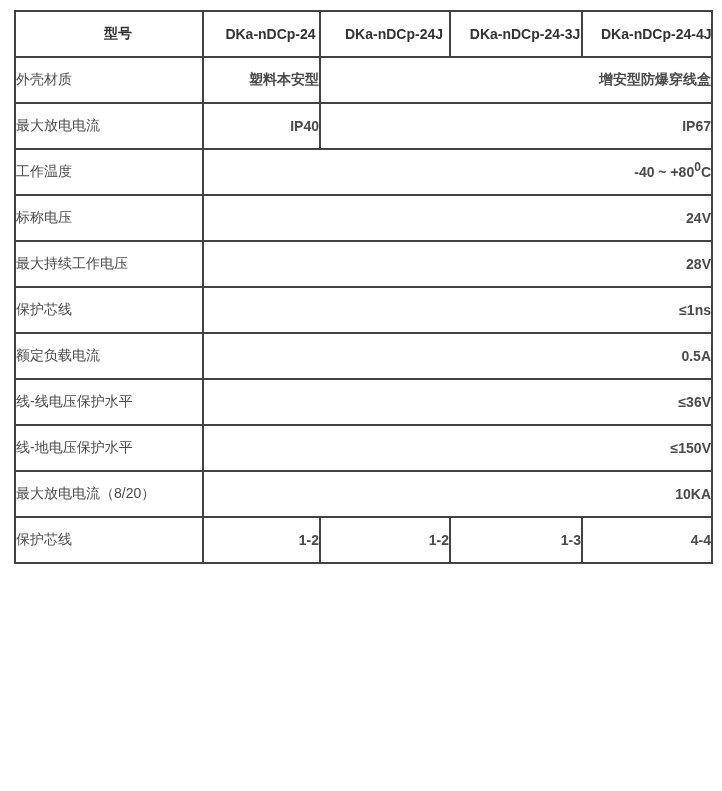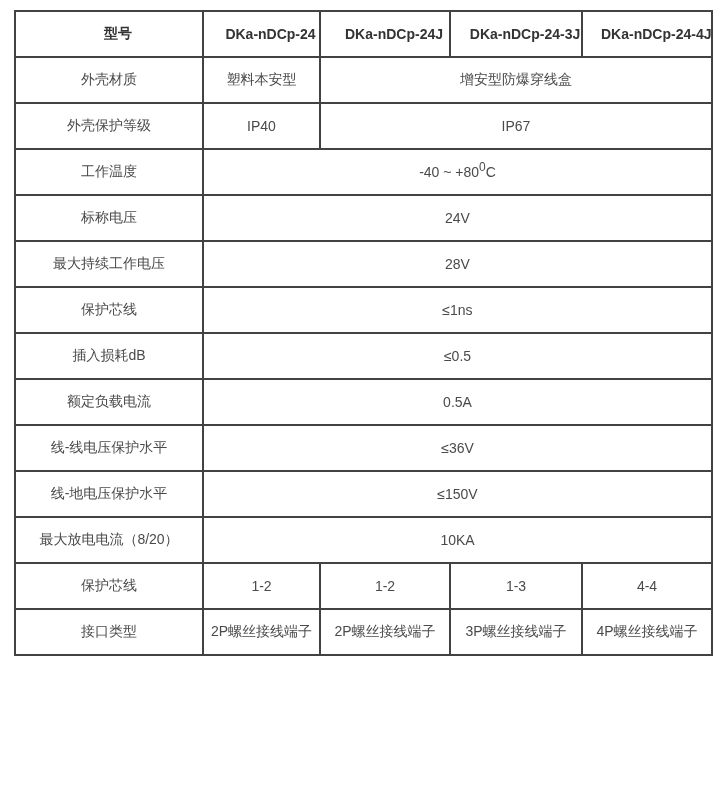--- a/index.html
+++ b/index.html
@@ -33,25 +33,26 @@
     white-space: nowrap;
   }
   table.spec th {
     font-weight: bold;
     color: #333333;
     text-align: center;
     font-size: 14px;
     padding-left: 18px;
   }
   td.label {
-    text-align: center;
+    text-align: left;
     padding-left: 3px;
   }
   td.val {
-    text-align: center;
+    text-align: right;
+    font-weight: bold;
   }
   td.val sup {
     font-size: 12px;
     line-height: 0;
     vertical-align: super;
   }
 </style>
 </head>
 <body>
 
@@ -74,21 +75,21 @@
       <th>DKa-nDCp-24-4J</th>
     </tr>
 
     <tr>
       <td class="label">外壳材质</td>
       <td class="val">塑料本安型</td>
       <td class="val" colspan="3">增安型防爆穿线盒</td>
     </tr>
 
     <tr>
-      <td class="label">外壳保护等级</td>
+      <td class="label">最大放电电流</td>
       <td class="val">IP40</td>
       <td class="val" colspan="3">IP67</td>
     </tr>
 
     <tr>
       <td class="label">工作温度</td>
       <td class="val" colspan="4"><span>-40 ~ +80</span><sup>0</sup><span>C</span></td>
     </tr>
 
     <tr>
@@ -99,24 +100,20 @@
     <tr>
       <td class="label">最大持续工作电压</td>
       <td class="val" colspan="4">28V</td>
     </tr>
 
     <tr>
       <td class="label">保护芯线</td>
       <td class="val" colspan="4">≤1ns</td>
     </tr>
 
-    <tr>
-      <td class="label">插入损耗dB</td>
-      <td class="val" colspan="4">≤0.5</td>
-    </tr>
 
     <tr>
       <td class="label">额定负载电流</td>
       <td class="val" colspan="4">0.5A</td>
     </tr>
 
     <tr>
       <td class="label">线-线电压保护水平</td>
       <td class="val" colspan="4">≤36V</td>
     </tr>
@@ -133,24 +130,17 @@
     </tr>
 
     <tr>
       <td class="label">保护芯线</td>
       <td class="val">1-2</td>
       <td class="val">1-2</td>
       <td class="val">1-3</td>
       <td class="val">4-4</td>
     </tr>
 
-    <tr>
-      <td class="label">接口类型</td>
-      <td class="val">2P螺丝接线端子</td>
-      <td class="val">2P螺丝接线端子</td>
-      <td class="val">3P螺丝接线端子</td>
-      <td class="val">4P螺丝接线端子</td>
-    </tr>
 
 
   </tbody>
     </table>
 </div>
 
 </body></html>

